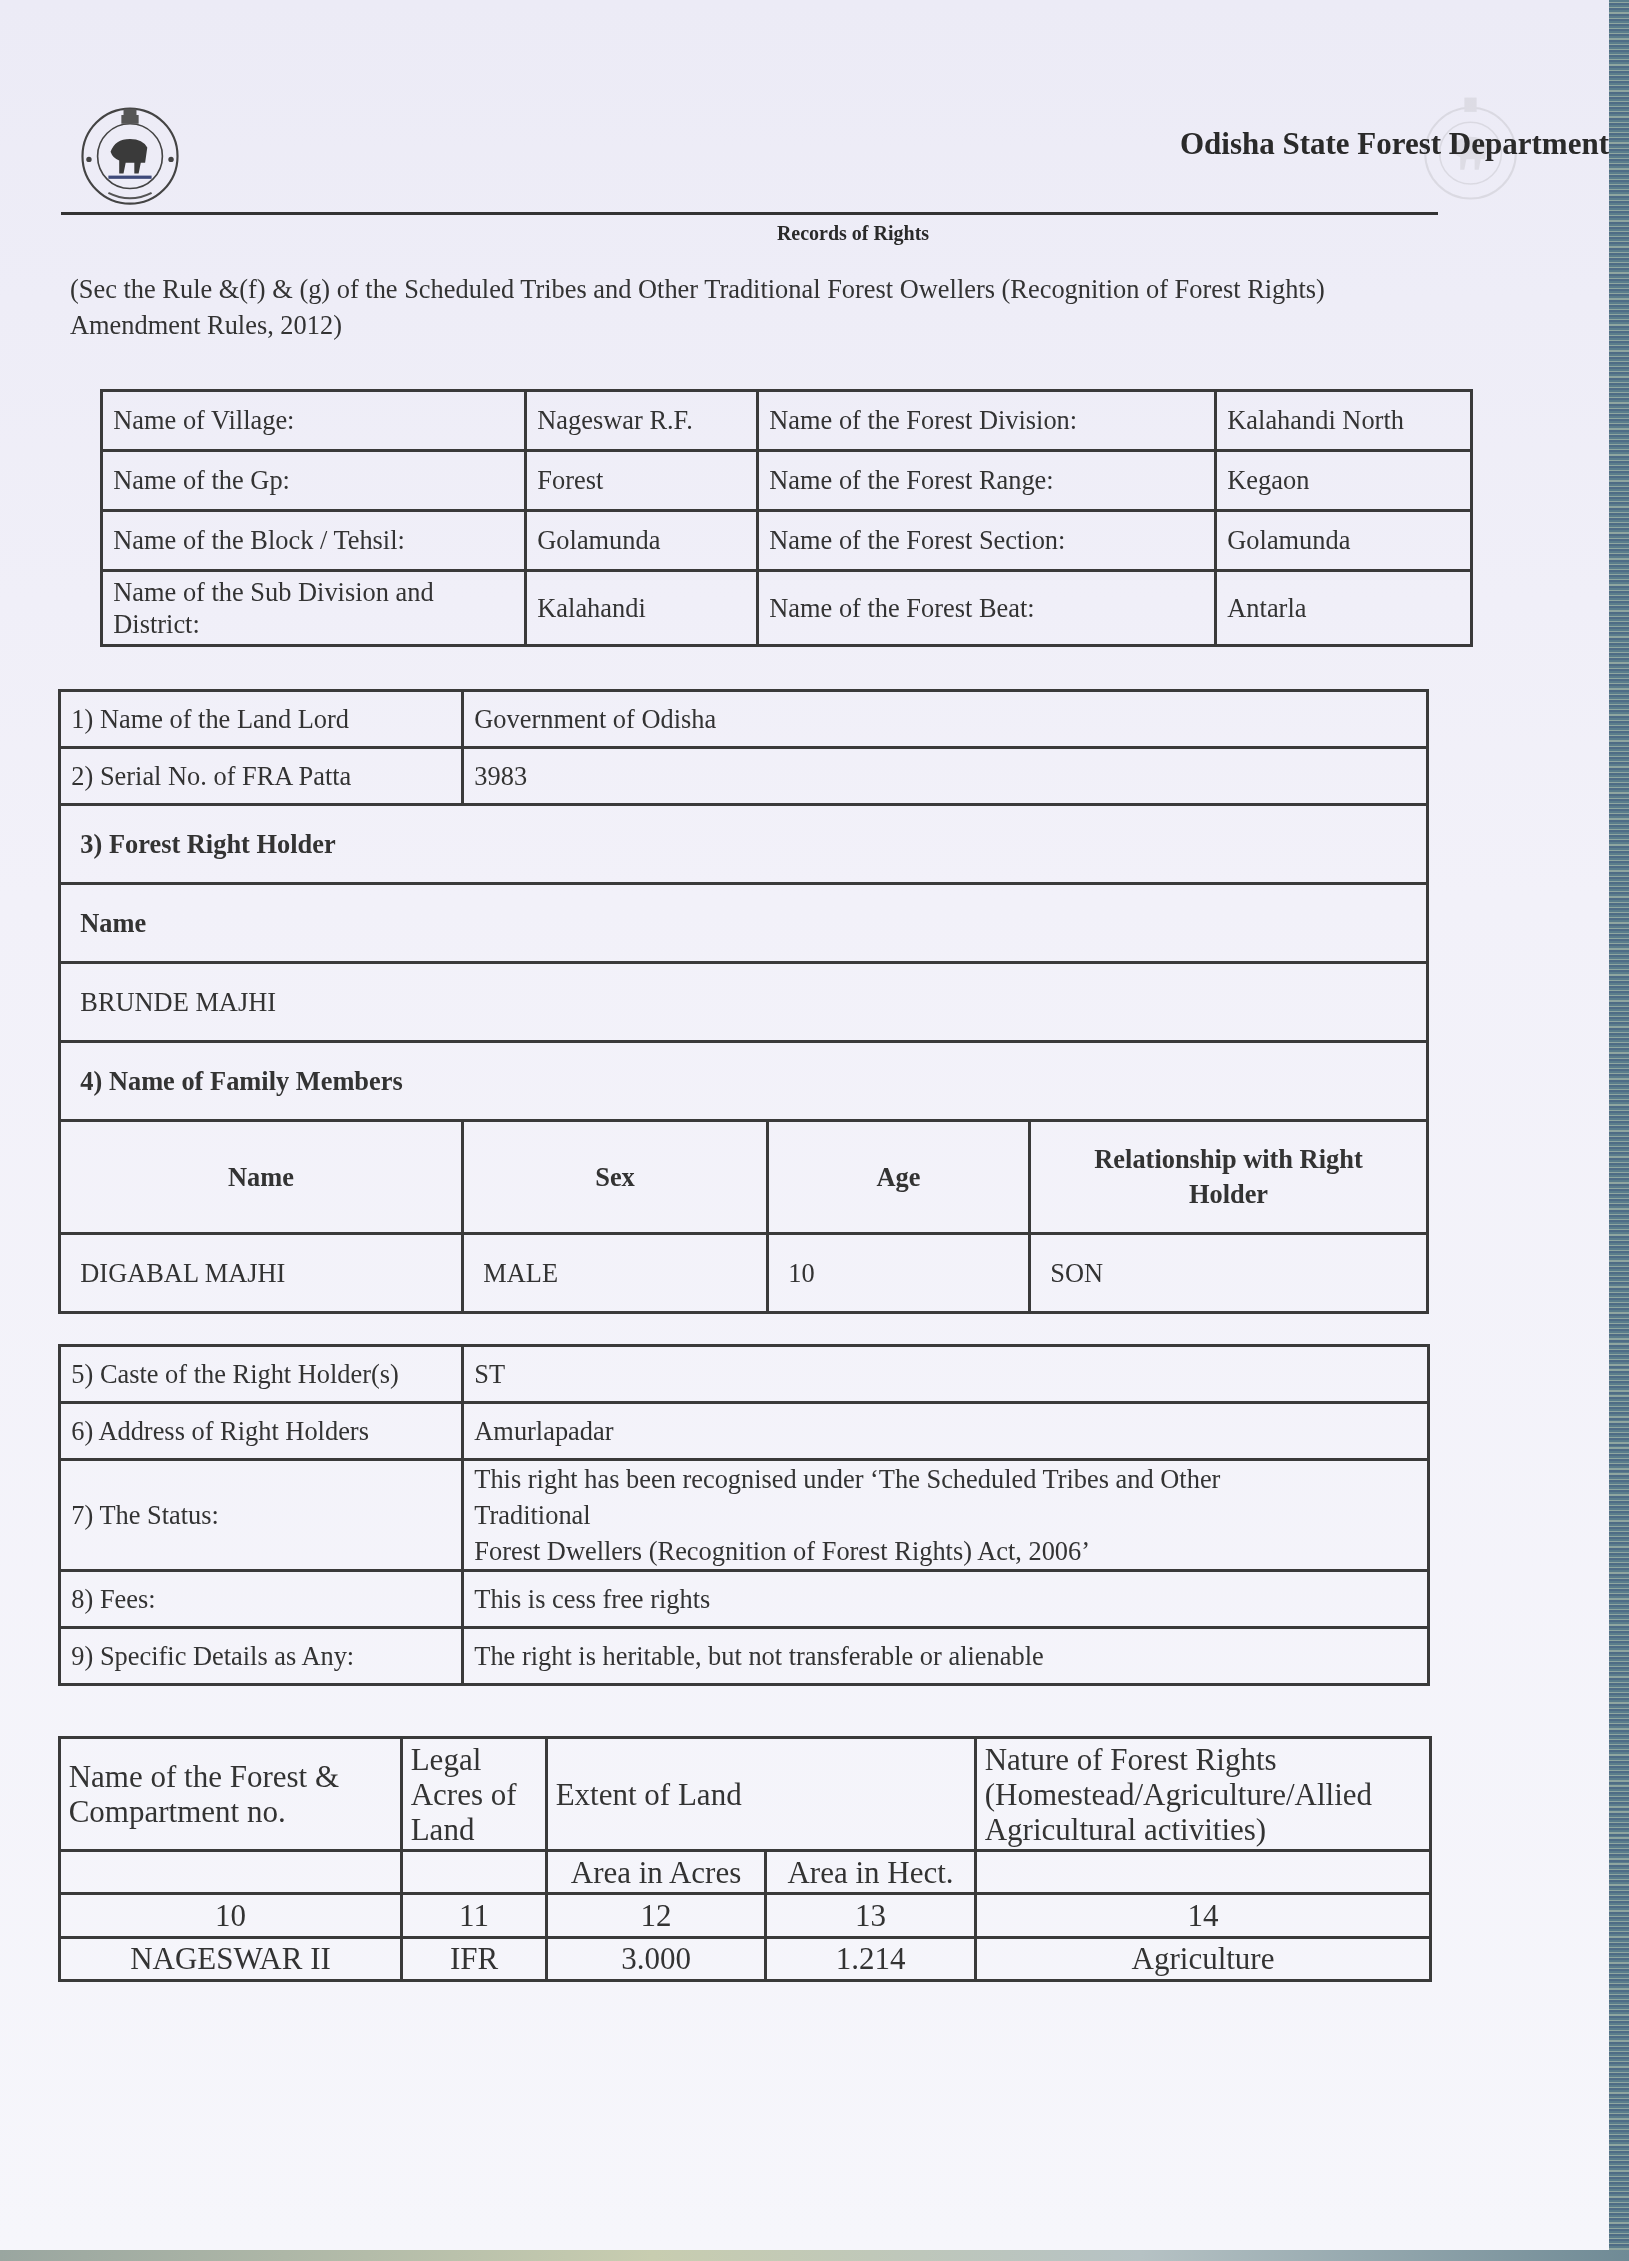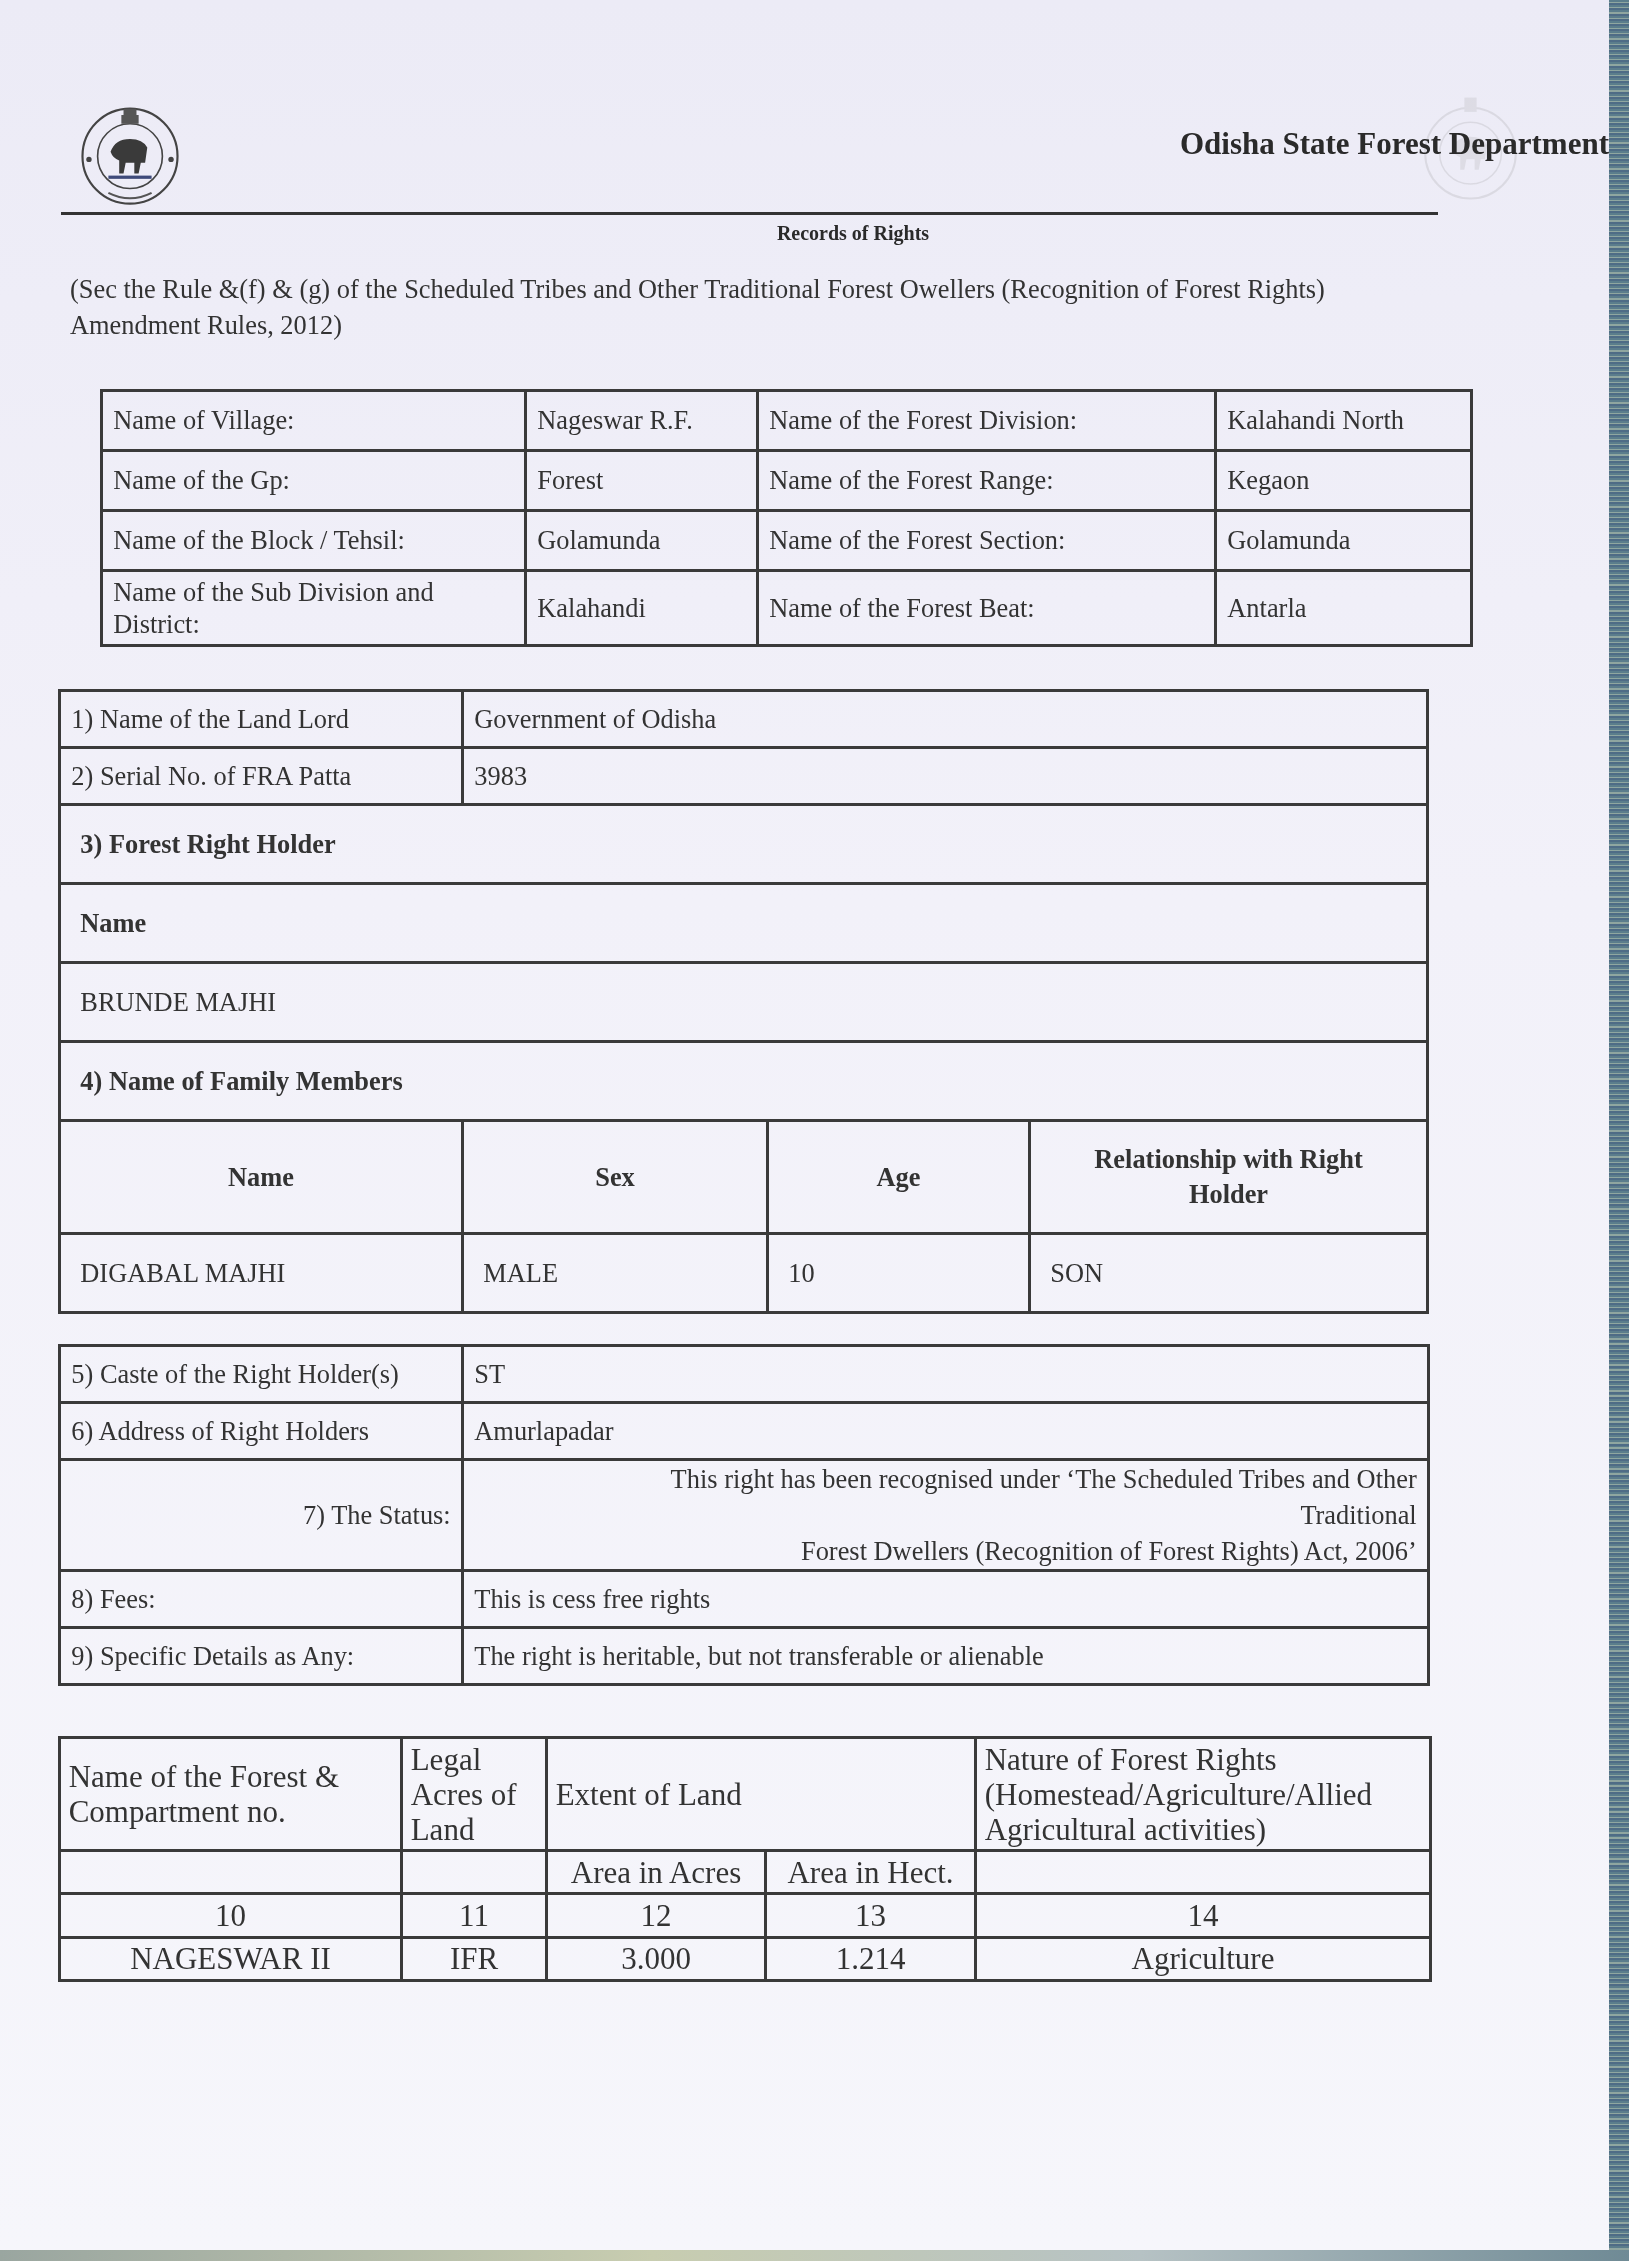--- a/index.html
+++ b/index.html
@@ -51,21 +51,21 @@
     font-weight: normal;
   }
   .t-location { left: 64px; top: 389px; width: 1370px; margin-left: 36px; }
   .t-location td { height: 57px; }
   .t-main { left: 58px; top: 689px; width: 1369px; }
   .t-main td { height: 54px; }
   .t-main .tall { height: 76px; }
   .t-main .bold { font-weight: bold; padding-left: 19.3px; }
   .t-main .fam-head { height: 110px; text-align: center; font-weight: bold; }
   .t-main .fam-row td { height: 76px; }
-  .t-main .status td { height: 103px; line-height: 36px; text-align: right; }
+  .t-main .status td { height: 103px; line-height: 36px; }
   .t-land { left: 58px; top: 1736px; width: 1370px; font-size: 31px; }
   .t-land td { padding: 2.6px 7.7px; line-height: 35px; }
   .t-land .c { text-align: center; }
   .t-land .r-sub td { height: 30px; }
   .t-land .r-num td { height: 30px; }
   .t-land .r-val td { height: 30px; }
 </style>
 </head>
 <body>
 

